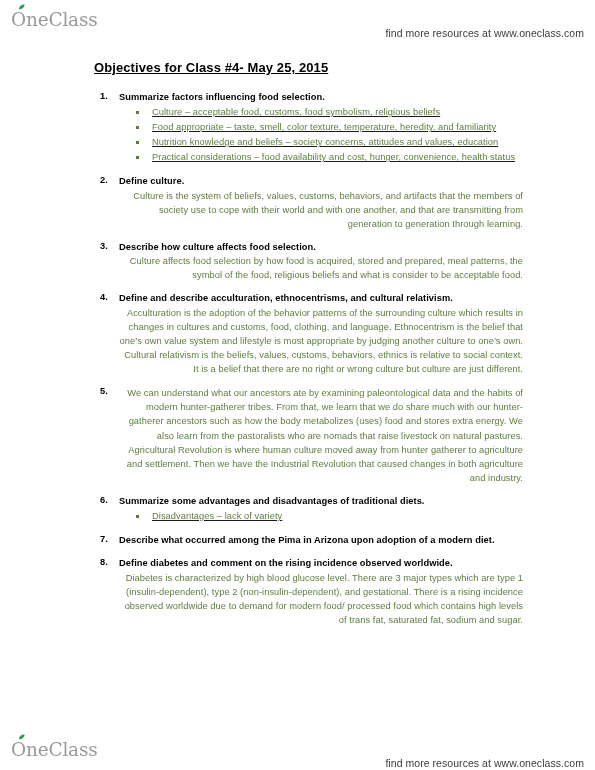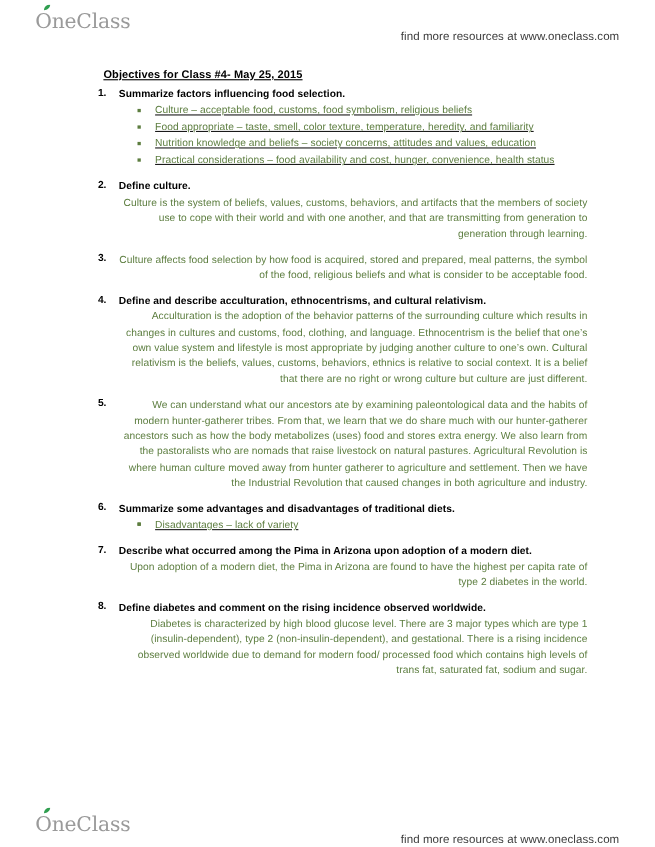--- a/index.html
+++ b/index.html
@@ -19,21 +19,21 @@
 
   
   .brand-bar {
     position: absolute;
     left: 0;
     width: 595px;
     height: 34px;
     display: flex;
     align-items: center;
     justify-content: space-between;
-    padding: 0 32px;
+    padding: 0 11px;
   }
   .brand-bar.header { top: 0; }
   .brand-bar.footer { bottom: 6px; }
 
   .logo {
     display: flex;
     align-items: flex-end;
     position: relative;
     height: 24px;
     user-select: none;
@@ -64,32 +64,32 @@
   
   .page {
     position: absolute;
     top: 58px;
     left: 0;
     width: 595px;
     padding: 0 60px 0 78px;
   }
 
   .doc-title {
-    font-size: 10px;
+    font-size: 13px;
     font-weight: bold;
     color: #000000;
     text-decoration: underline;
     letter-spacing: 0.1px;
     margin: 0 0 4px 16px;
     display: inline-block;
   }
 
   ol.objectives {
     list-style: none;
-    margin: 1px;
+    margin: 12px;
     padding: 0;
     counter-reset: objnum;
   }
   ol.objectives > li {
     counter-increment: objnum;
     position: relative;
     padding-left: 29px;
     margin-bottom: 10px;
   }
   ol.objectives > li::before {
@@ -172,20 +172,21 @@
         <li><span class="bullet"></span><span>Practical considerations – food availability and cost, hunger, convenience, health status</span></li>
       </ul>
     </li>
 
     <li>
       <p class="q">Define culture.</p>
       <p class="a">Culture is the system of beliefs, values, customs, behaviors, and artifacts that the members of society use to cope with their world and with one another, and that are transmitting from generation to generation through learning.</p>
     </li>
 
     <li>
+      <p class="q">Describe how culture affects food selection.</p>
       <p class="a">Culture affects food selection by how food is acquired, stored and prepared, meal patterns, the symbol of the food, religious beliefs and what is consider to be acceptable food.</p>
     </li>
 
     <li>
       <p class="q">Define and describe acculturation, ethnocentrisms, and cultural relativism.</p>
       <p class="a">Acculturation is the adoption of the behavior patterns of the surrounding culture which results in changes in cultures and customs, food, clothing, and language. Ethnocentrism is the belief that one’s own value system and lifestyle is most appropriate by judging another culture to one’s own. Cultural relativism is the beliefs, values, customs, behaviors, ethnics is relative to social context. It is a belief that there are no right or wrong culture but culture are just different.</p>
     </li>
 
     <li>
       <p class="a">We can understand what our ancestors ate by examining paleontological data and the habits of modern hunter-gatherer tribes. From that, we learn that we do share much with our hunter-gatherer ancestors such as how the body metabolizes (uses) food and stores extra energy. We also learn from the pastoralists who are nomads that raise livestock on natural pastures. Agricultural Revolution is where human culture moved away from hunter gatherer to agriculture and settlement. Then we have the Industrial Revolution that caused changes in both agriculture and industry.</p>
@@ -194,21 +195,20 @@
     <li>
       <p class="q">Summarize some advantages and disadvantages of traditional diets.</p>
       <ul class="sub">
         <li><span class="bullet"></span></li>
         <li><span class="bullet"></span><span>Disadvantages – lack of variety</span></li>
       </ul>
     </li>
 
     <li>
       <p class="q">Describe what occurred among the Pima in Arizona upon adoption of a modern diet.</p>
-      <p class="a">Upon adoption of a modern diet, the Pima in Arizona are found to have the highest per capita rate of type 2 diabetes in the world.</p>
     </li>
 
     <li>
       <p class="q">Define diabetes and comment on the rising incidence observed worldwide.</p>
       <p class="a">Diabetes is characterized by high blood glucose level. There are 3 major types which are type 1 (insulin-dependent), type 2 (non-insulin-dependent), and gestational. There is a rising incidence observed worldwide due to demand for modern food/ processed food which contains high levels of trans fat, saturated fat, sodium and sugar.</p>
     </li>
 
   </ol>
 </div>
 

